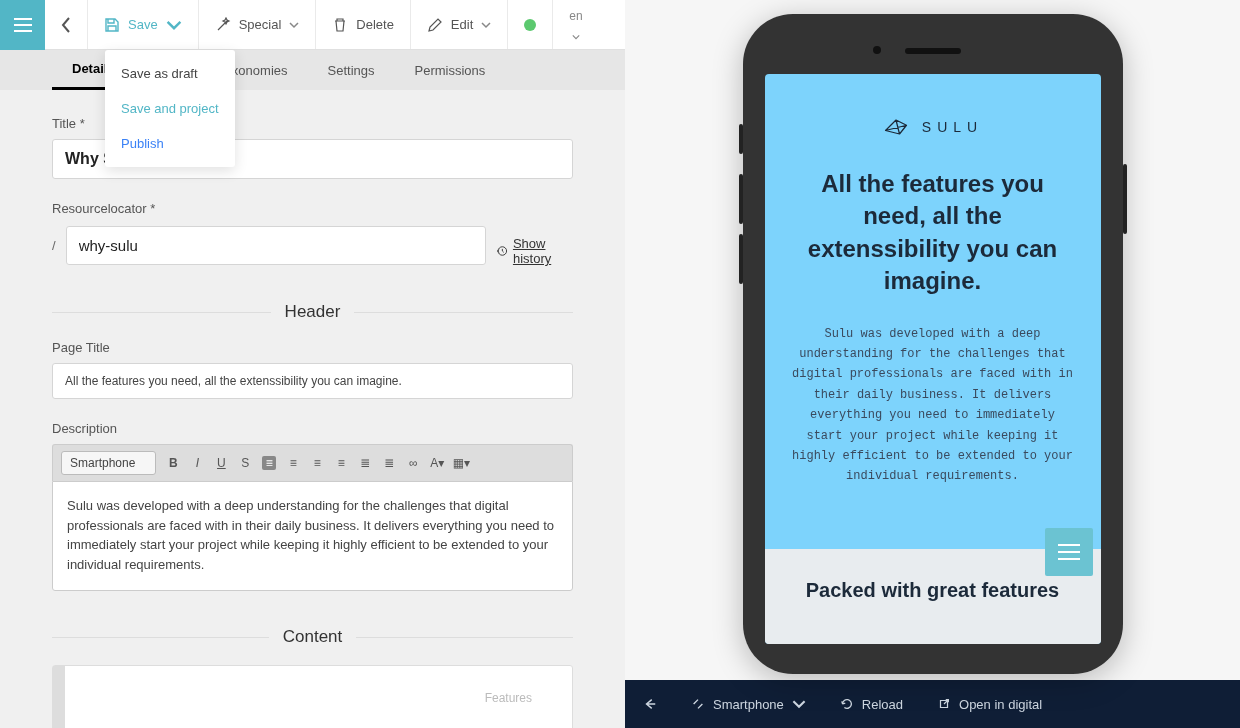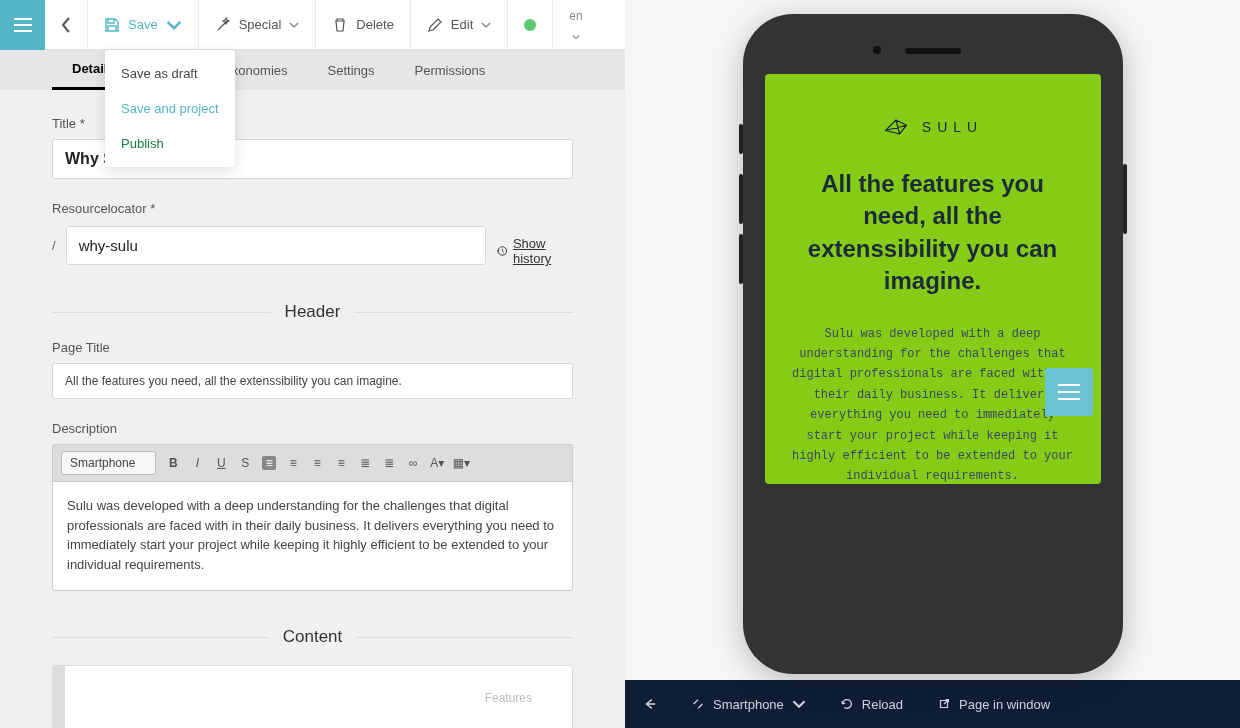--- a/index.html
+++ b/index.html
@@ -21,21 +21,21 @@
   .chev { width:10px; height:10px; }
   .status-dot { width:12px;height:12px;border-radius:50%;background:#5cc96f; }
   .lang { display:flex; flex-direction:column; align-items:center; gap:10px; padding:0 16px; color:#888; font-size:12px;}
   .lang .chev { width:8px; height:8px; }
 
   
   .save-menu { position:absolute; left:105px; top:50px; width:130px; background:#fff; box-shadow:0 4px 14px rgba(0,0,0,0.12); border-radius:3px; padding:6px 0; z-index:5; }
   .save-menu div { padding:10px 16px; font-size:13px; cursor:pointer; }
   .save-menu .sm-draft { color:#444; }
   .save-menu .sm-publish { color:#52b6c6; }
-  .save-menu .sm-disabled { color:#15803d; cursor:default; }
+  .save-menu .sm-disabled { color:#3b82f6; cursor:default; }
 
   
   .tabs { height:40px; background:#e6e6e6; display:flex; align-items:center; padding-left:52px; gap:0; }
   .tab { padding:0 20px; color:#555; font-size:13px; cursor:pointer; height:100%; display:flex; align-items:center; }
   .tab.active { color:#000; font-weight:600; border-bottom:3px solid #000; }
 
   
   .form { flex:1; overflow-y:auto; padding:26px 52px 0 52px; }
   .fld-label { font-size:13px; color:#555; margin-bottom:8px; display:block; }
   .input { width:100%; border:1px solid #d5d5d5; background:#fff; border-radius:3px; padding:10px 12px; font-size:15px; color:#222; }
@@ -65,21 +65,21 @@
   .right { flex:1; background:#f6f6f6; position:relative; display:flex; flex-direction:column; }
   .phone-wrap { flex:1; display:flex; align-items:flex-start; justify-content:center; padding-top:14px; }
   .phone { width:380px; height:660px; background:#333; border-radius:50px; padding:60px 22px 0 22px; position:relative; box-shadow:0 6px 30px rgba(0,0,0,0.25); }
   .phone .speaker { position:absolute; top:34px; left:50%; transform:translateX(-50%); width:56px; height:6px; background:#111; border-radius:3px; }
   .phone .cam { position:absolute; top:32px; left:calc(50% - 60px); width:8px; height:8px; background:#111; border-radius:50%; }
   .phone .side-btn { position:absolute; background:#222; border-radius:3px; }
   .phone .sb1 { left:-4px; top:110px; width:4px; height:30px; }
   .phone .sb2 { left:-4px; top:160px; width:4px; height:50px; }
   .phone .sb3 { left:-4px; top:220px; width:4px; height:50px; }
   .phone .sb4 { right:-4px; top:150px; width:4px; height:70px; }
-  .screen { background:#84cc16; width:100%; height:410px; border-radius:4px; overflow:hidden; position:relative; display:flex; flex-direction:column; }
+  .screen { background:#7dd3fc; width:100%; height:570px; border-radius:4px; overflow:hidden; position:relative; display:flex; flex-direction:column; }
   .screen-pad { padding:42px 26px 10px 26px; text-align:center; }
   .brand { display:flex; align-items:center; justify-content:center; gap:12px; margin-bottom:30px; }
   .brand svg { width:28px; height:22px; }
   .brand-txt { font-size:14px; letter-spacing:6px; color:#1c2a3a; font-weight:500; }
   .hero-title { font-size:24px; line-height:1.35; font-weight:700; color:#1c2a3a; margin-bottom:26px; }
   .hero-desc { font-family: "Courier New", monospace; font-size:12px; line-height:1.7; color:#3a4a5e; }
   .section2 { background:#e8ecef; margin-top:auto; padding:28px 22px 40px 22px; text-align:center;}
   .section2 h2 { font-size:20px; font-weight:700; color:#1c2a3a; line-height:1.35;}
   .menu-fab { position:absolute; right:8px; bottom:68px; width:48px; height:48px; background:#6bc3d2; display:flex; align-items:center; justify-content:center; border-radius:2px;}
   .menu-fab span { display:block; width:22px; height:2px; background:#fff; position:relative;}
@@ -283,18 +283,18 @@
       <div class="pb-item">
         <svg viewBox="0 0 16 16">
             <path d="M3 8a5 5 0 1 1 2 4 M3 8l-1-3 M3 8l3-1" stroke="#cdd6e0" stroke-width="1.5" fill="none"></path>
           </svg>
         <span>Reload</span>
       </div>
       <div class="pb-item">
         <svg viewBox="0 0 16 16">
             <path d="M4 4h8v8H4z M8 8l5-5 M10 3h3v3" stroke="#cdd6e0" stroke-width="1.4" fill="none"></path>
           </svg>
-        <span>Page in window</span>
+        <span>Open in digital</span>
       </div>
     </div>
   </div>
 
 </div>
 
 </body></html>

